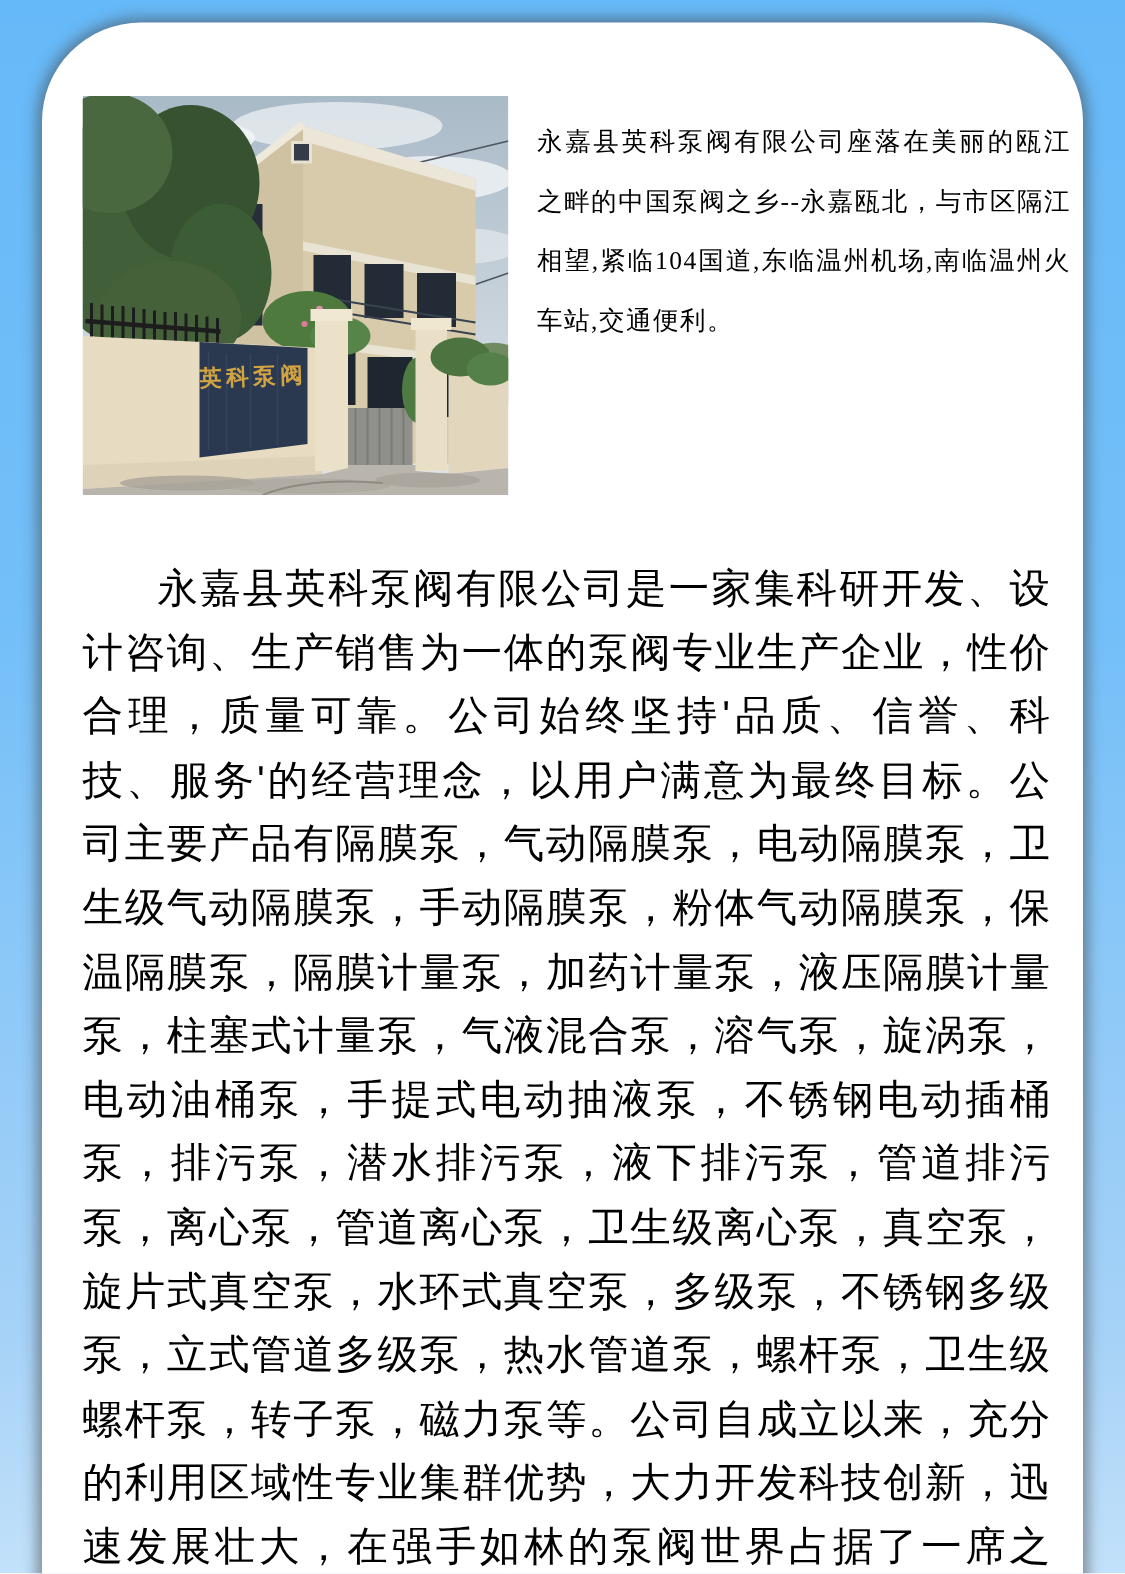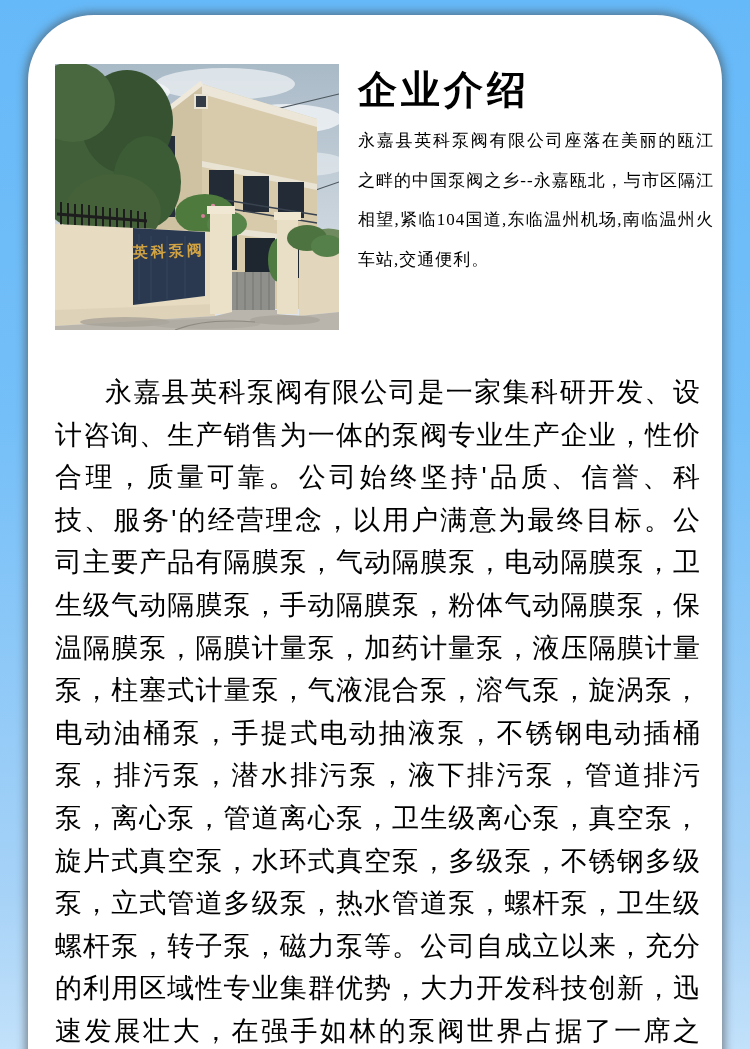--- a/index.html
+++ b/index.html
@@ -125,21 +125,20 @@
           <polygon points="0,262 160,252 177,248 177,246 222,246 222,250 244,252 284,248 284,266 0,266" fill="#bab5ac"></polygon>
           <ellipse cx="70" cy="258" rx="45" ry="5" fill="#a7a299" opacity="0.8"></ellipse>
           <ellipse cx="150" cy="260" rx="55" ry="5" fill="#ada89f" opacity="0.7"></ellipse>
           <ellipse cx="230" cy="256" rx="35" ry="5" fill="#a39e95" opacity="0.6"></ellipse>
           <path d="M120,266 Q150,254 200,258" stroke="#8f8a81" stroke-width="1.2" fill="none"></path>
         </g>
       </svg>
     </div>
 
     <div class="head">
-      <h1 class="title">企业介绍</h1>
       <p class="intro">永嘉县英科泵阀有限公司座落在美丽的瓯江之畔的中国泵阀之乡--永嘉瓯北，与市区隔江相望,紧临104国道,东临温州机场,南临温州火车站,交通便利。</p>
     </div>
 
     <div class="main">
       <p class="para">永嘉县英科泵阀有限公司是一家集科研开发、设计咨询、生产销售为一体的泵阀专业生产企业，性价合理，质量可靠。公司始终坚持'品质、信誉、科技、服务'的经营理念，以用户满意为最终目标。公司主要产品有隔膜泵，气动隔膜泵，电动隔膜泵，卫生级气动隔膜泵，手动隔膜泵，粉体气动隔膜泵，保温隔膜泵，隔膜计量泵，加药计量泵，液压隔膜计量泵，柱塞式计量泵，气液混合泵，溶气泵，旋涡泵，电动油桶泵，手提式电动抽液泵，不锈钢电动插桶泵，排污泵，潜水排污泵，液下排污泵，管道排污泵，离心泵，管道离心泵，卫生级离心泵，真空泵，旋片式真空泵，水环式真空泵，多级泵，不锈钢多级泵，立式管道多级泵，热水管道泵，螺杆泵，卫生级螺杆泵，转子泵，磁力泵等。公司自成立以来，充分的利用区域性专业集群优势，大力开发科技创新，迅速发展壮大，在强手如林的泵阀世界占据了一席之地。</p>
 
     </div>
 
   </div>
 </div>

